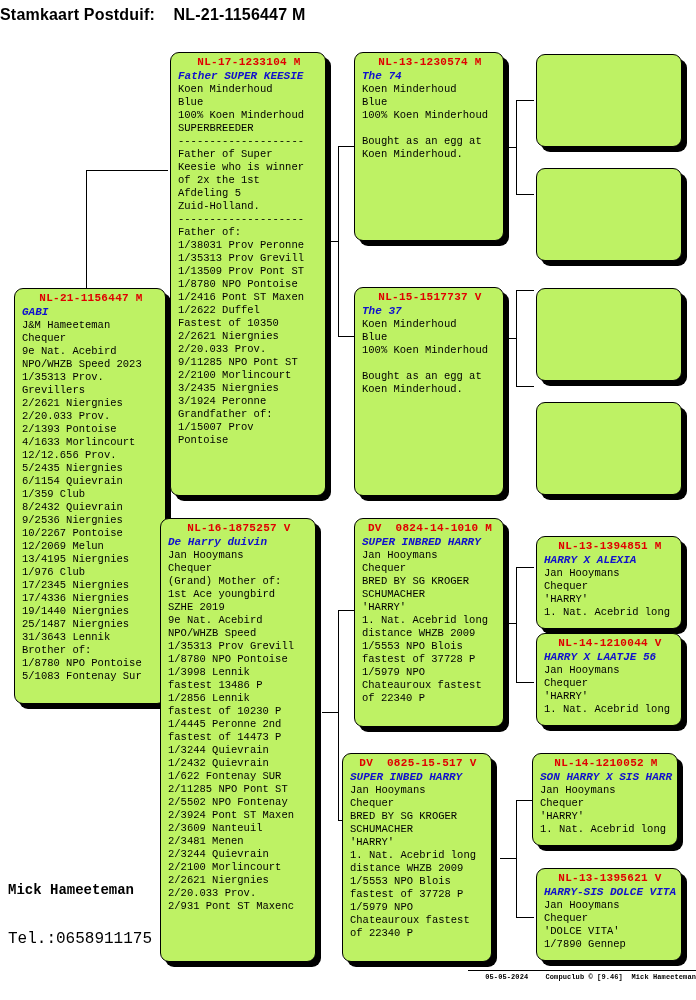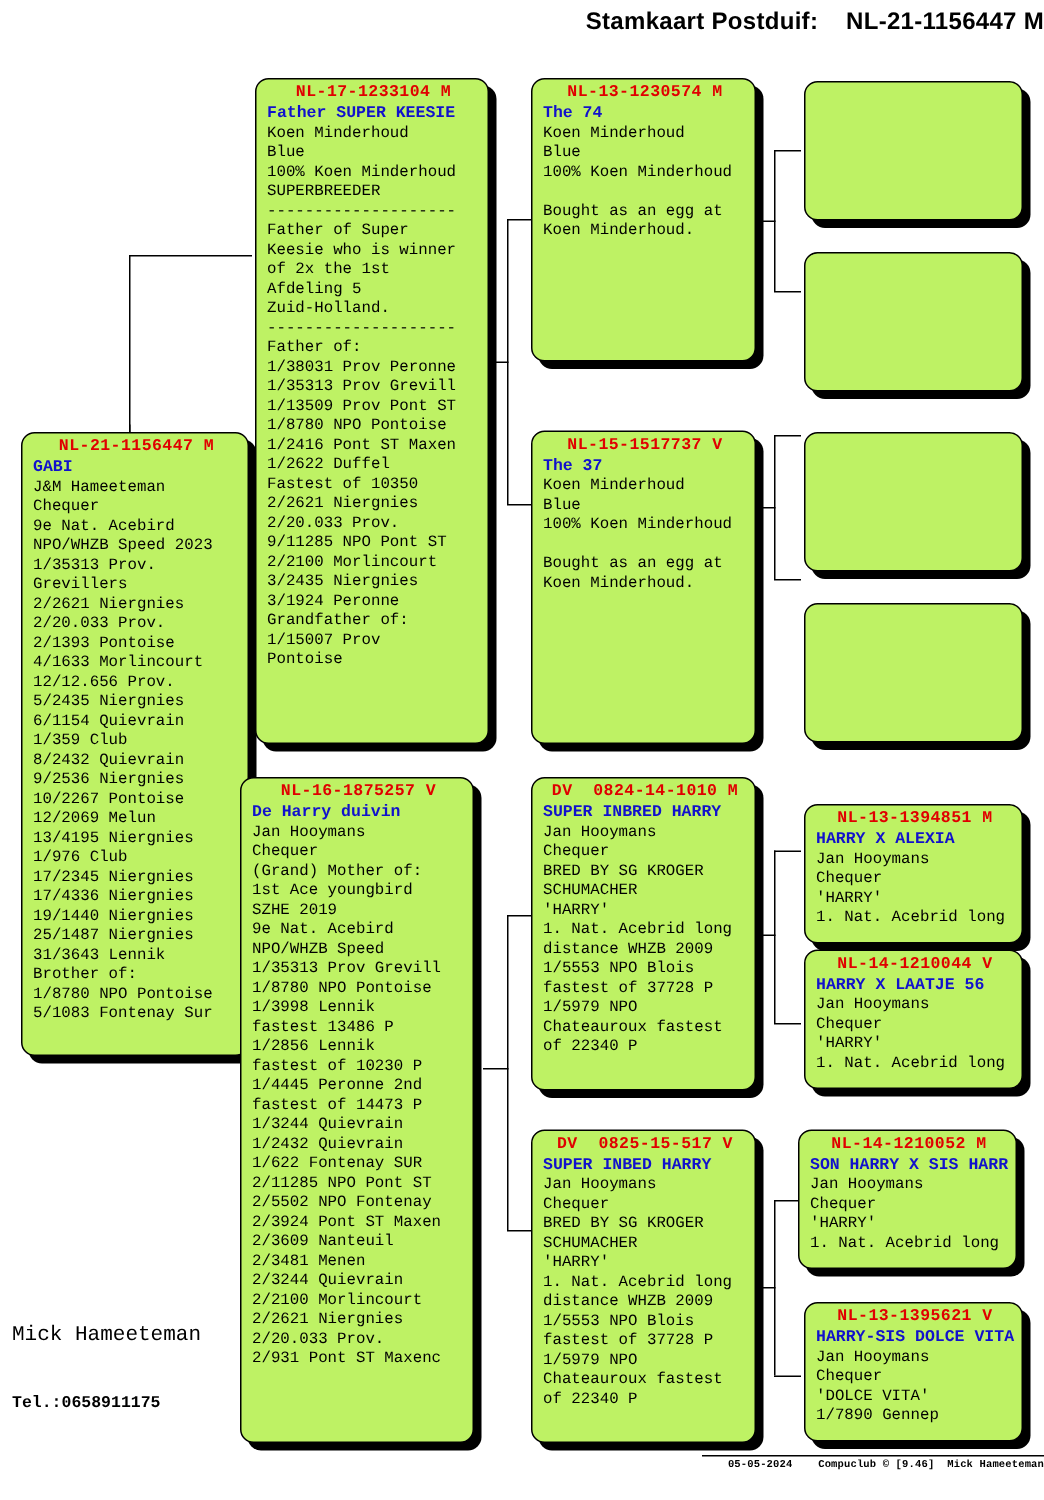--- a/index.html
+++ b/index.html
@@ -15,21 +15,21 @@
     overflow: hidden;
     background: #ffffff;
   }
 
   
   .title {
     position: absolute;
     top: 6px;
     left: 0;
     width: 696px;
-    text-align: right;
+    text-align: left;
     font-family: "Liberation Sans", sans-serif;
     font-size: 16px;
     font-weight: 700;
     color: #000;
     letter-spacing: 0.2px;
     white-space: pre;
   }
 
   
   .card {
@@ -52,48 +52,48 @@
     line-height: 13px;
     white-space: pre;
     margin-bottom: 1px;
   }
   .card .nick {
     display: block;
     color: #1111cc;
     font-family: "Liberation Mono", monospace;
     font-size: 11px;
     font-weight: 700;
+    font-style: italic;
     line-height: 13px;
     white-space: pre;
   }
   .card .lines {
     display: block;
     color: #000000;
     font-family: "Liberation Mono", monospace;
     font-size: 10.5px;
     line-height: 13px;
     white-space: pre;
   }
 
   
   .owner-name {
     position: absolute;
     font-family: "Liberation Mono", monospace;
     font-size: 14px;
-    font-weight: 400;
+    font-weight: 700;
     color: #000;
     white-space: pre;
   }
   .owner-line {
     position: absolute;
     font-family: "Liberation Mono", monospace;
-    font-size: 11px;
+    font-size: 16px;
     color: #000;
     white-space: pre;
-    font-weight: bold;
   }
 
   
   .footer-rule {
     position: absolute;
     left: 468px;
     top: 970px;
     width: 228px;
     height: 1px;
     background: #000;
@@ -292,21 +292,21 @@
 'HARRY'
 1. Nat. Acebrid long
 distance WHZB 2009
 1/5553 NPO Blois
 fastest of 37728 P
 1/5979 NPO
 Chateauroux fastest
 of 22340 P</span>
   </div>
 
-  <div class="card" style="left:354px; top:753px; width:150px; height:209px;">
+  <div class="card" style="left:342px; top:753px; width:150px; height:209px;">
     <span class="ring">DV  0825-15-517 V</span>
     <span class="nick">SUPER INBED HARRY</span>
     <span class="lines">Jan Hooymans
 Chequer
 BRED BY SG KROGER
 SCHUMACHER
 'HARRY'
 1. Nat. Acebrid long
 distance WHZB 2009
 1/5553 NPO Blois

